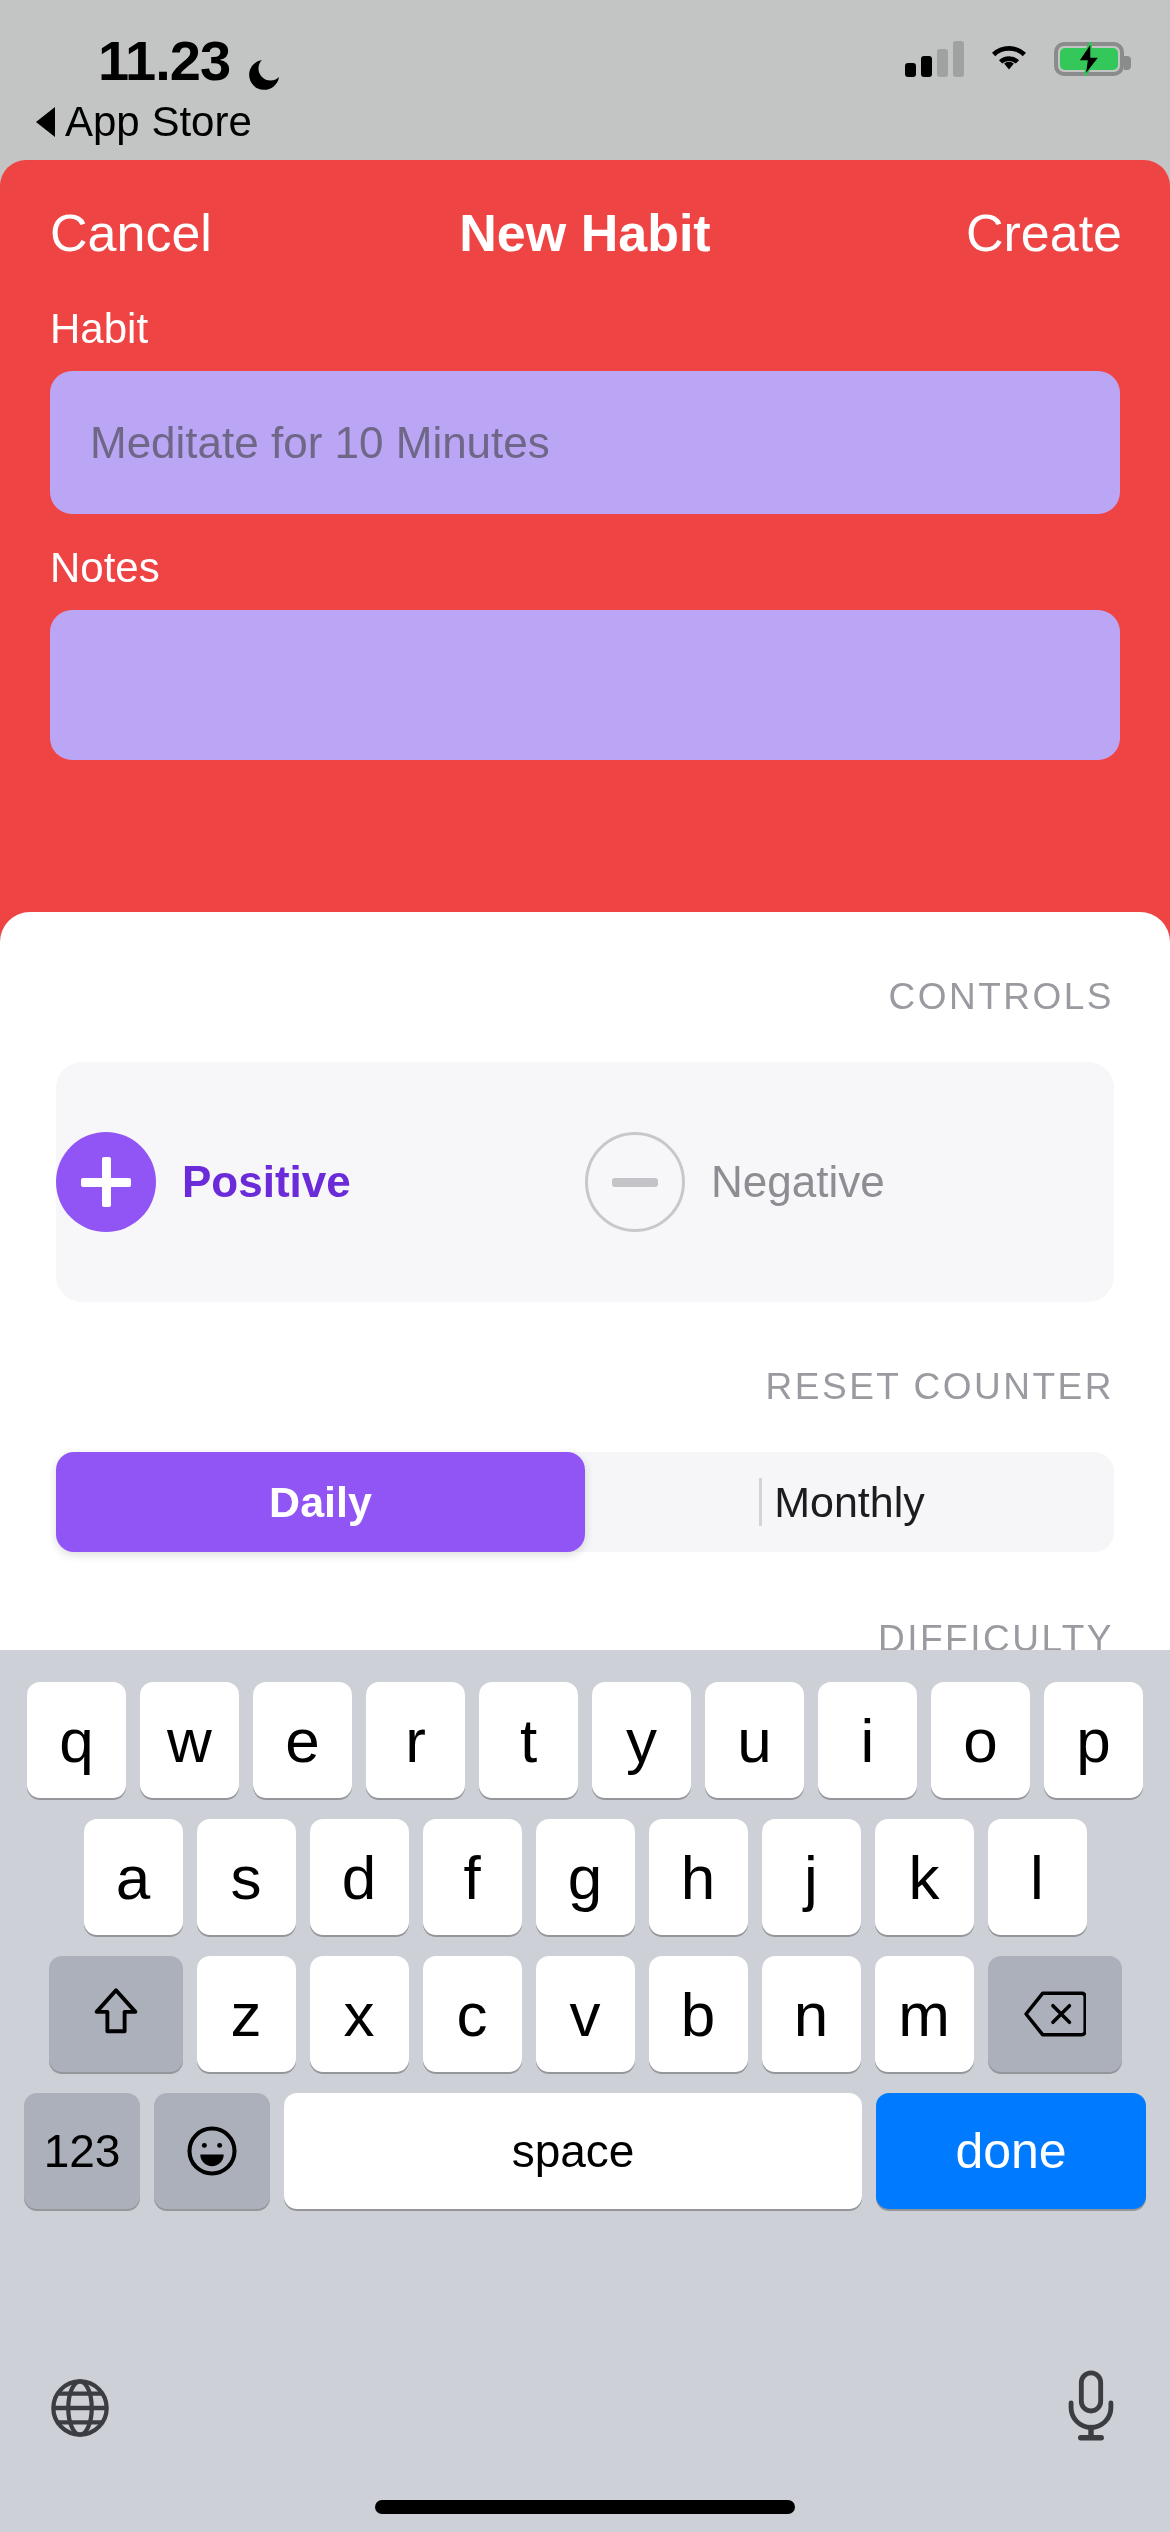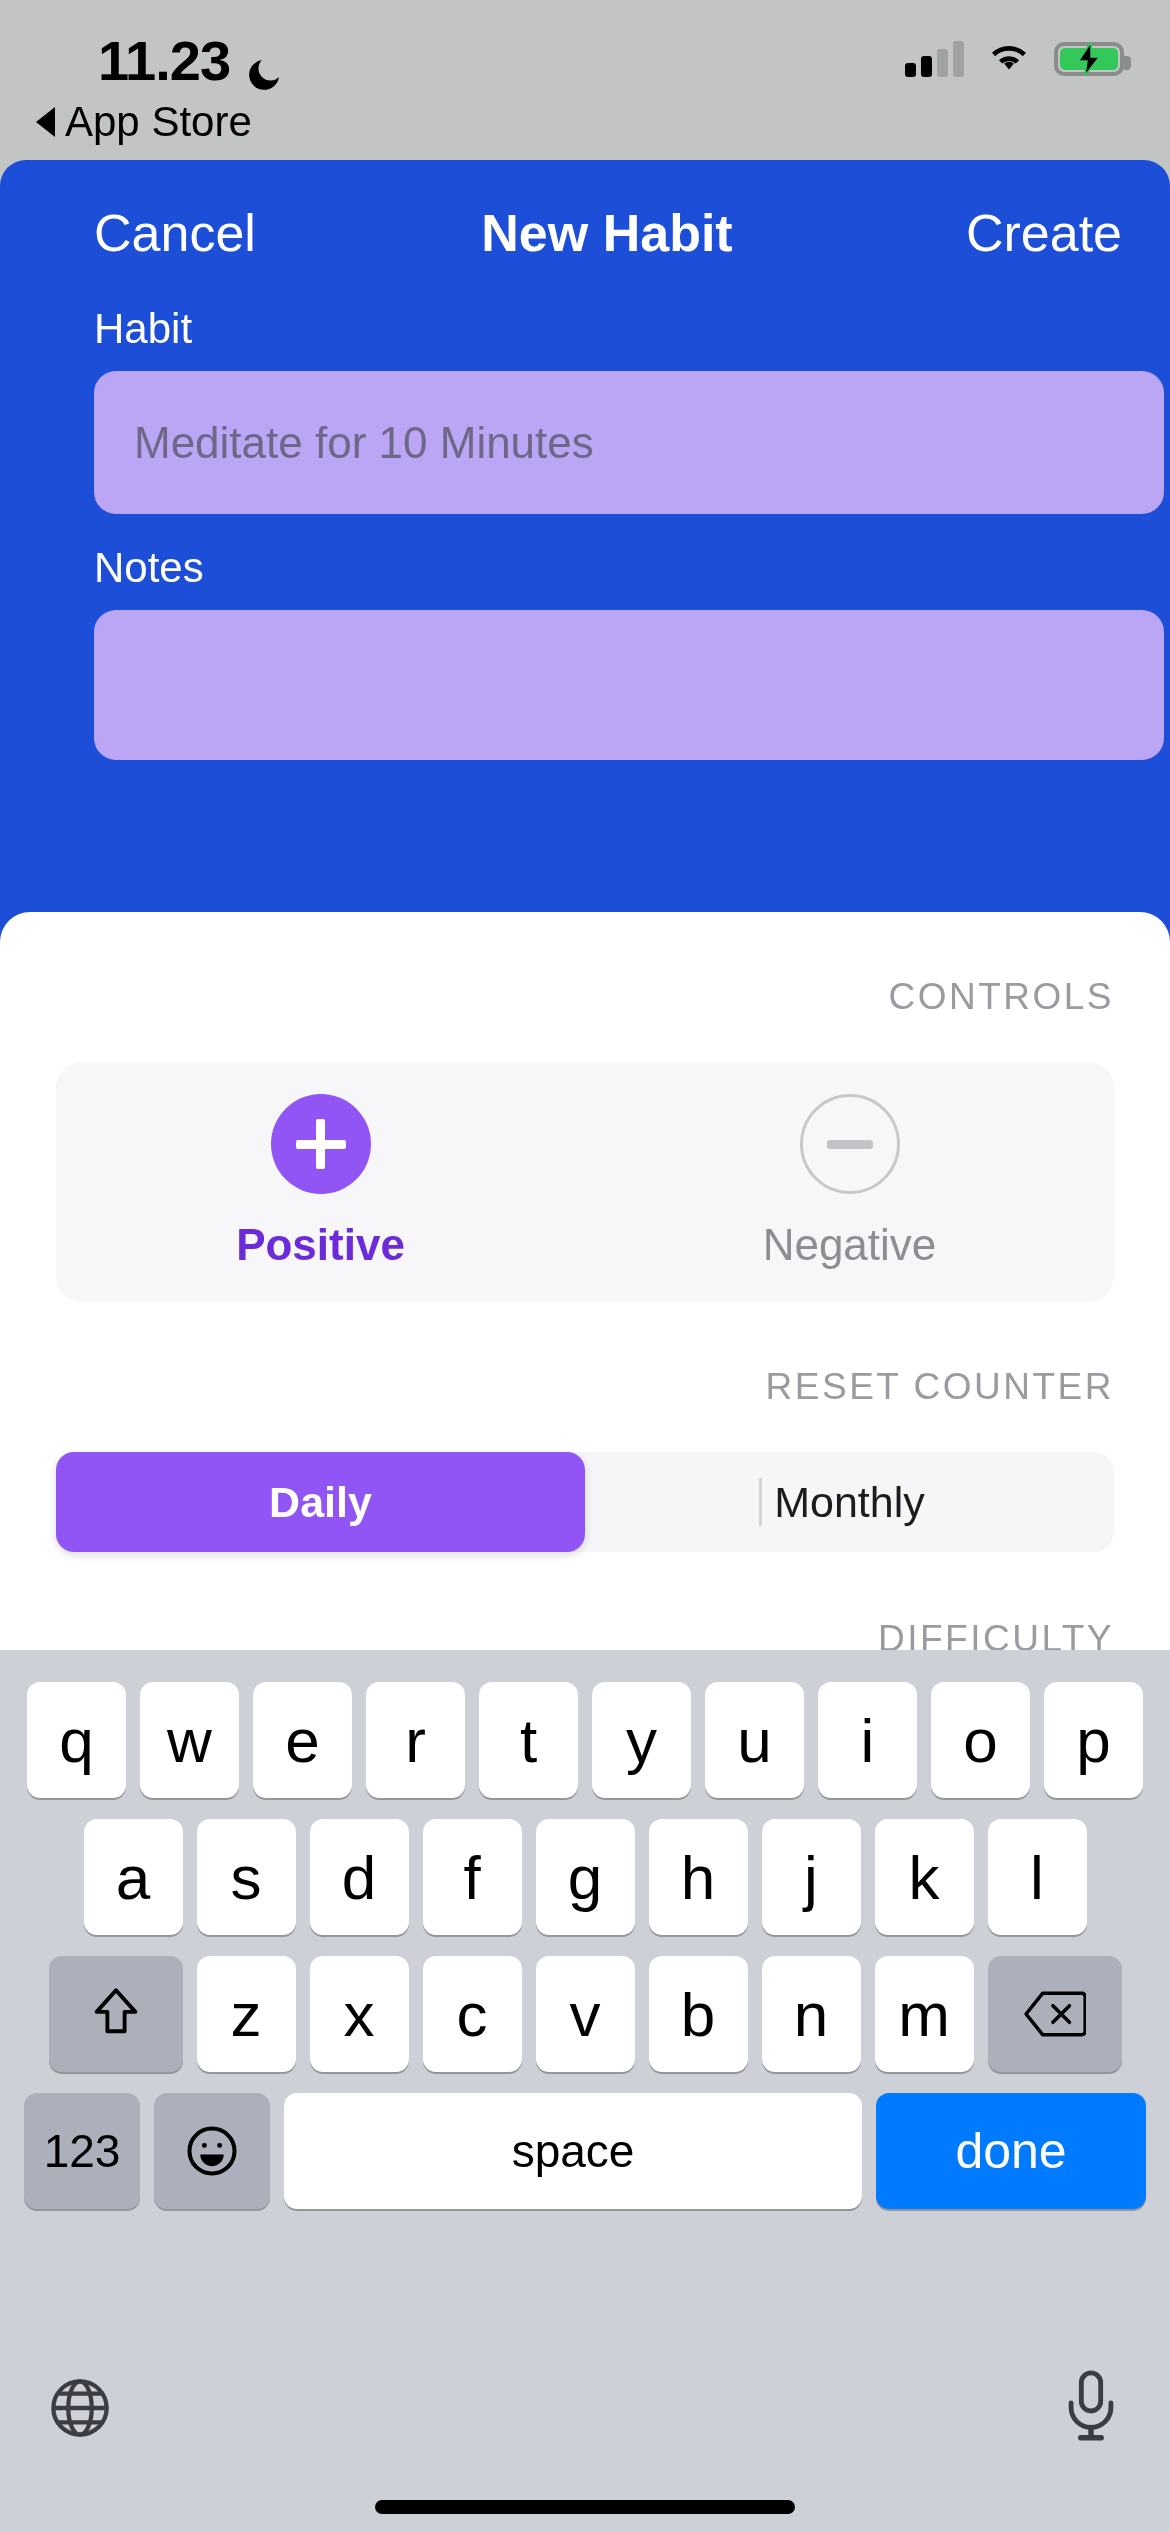--- a/index.html
+++ b/index.html
@@ -33,21 +33,21 @@
   .signal i.b1{height:14px;} .signal i.b2{height:21px;}
   .signal i.b3{height:28px;background:#A0A2A1;} .signal i.b4{height:36px;background:#A0A2A1;}
   .battery { position:relative; width:70px; height:34px; border:4px solid #8A8C8B; border-radius:10px; }
   .battery .fill { position:absolute; inset:2px; background:#34C759; border-radius:5px; }
   .battery .cap { position:absolute; right:-11px; top:10px; width:7px; height:14px; background:#8A8C8B; border-radius:0 4px 4px 0; }
   .bolt { position:absolute; left:50%; top:50%; transform:translate(-50%,-50%); z-index:2; }
 
   
   .sheet {
     position:absolute; top:160px; left:0; width:1170px; height:2372px;
-    background:#1d4ed8; border-radius:26px 26px 0 0; overflow:hidden;padding-left:44px;
+    background:#ef4444; border-radius:26px 26px 0 0; overflow:hidden;
   }
   .navbar { position:relative; height:145px; }
   .nav-cancel { position:absolute; left:50px; top:50%; transform:translateY(-50%); font-size:52px; color:#fff; }
   .nav-title  { position:absolute; left:50%; top:50%; transform:translate(-50%,-50%); font-size:52px; font-weight:700; color:#fff; white-space:nowrap; }
   .nav-create { position:absolute; right:48px; top:50%; transform:translateY(-50%); font-size:52px; color:#fff; }
 
   .form-area { padding:0 50px; }
   .field-label { font-size:42px; color:#fff; margin-bottom:18px; }
   .field-label.notes { margin-top:30px; }
   .text-input {
@@ -69,21 +69,21 @@
   }
   .section-label {
     font-size:37px; font-weight:500; color:#9B9AA0;
     letter-spacing:2.5px; margin-top:64px;text-align:right;
   }
 
   .controls-box {
     margin-top:44px; height:240px; background:#F7F7F9; border-radius:26px;
     display:flex; align-items:center;
   }
-  .control-opt { flex:1; display:flex; flex-direction:column; align-items:center; gap:26px; }
+  .control-opt { flex:1; display:flex; align-items:center; gap:26px; }
   .circ { width:100px; height:100px; border-radius:50%; display:flex; align-items:center; justify-content:center; }
   .circ.pos { background:#9155F5; }
   .circ.neg { border:3px solid #C8C7CC; }
   .plus-h { position:absolute; width:50px; height:9px; background:#fff; border-radius:2px; }
   .plus-v { position:absolute; width:9px; height:50px; background:#fff; border-radius:2px; }
   .minus-bar { width:46px; height:9px; background:#C4C3C8; border-radius:3px; }
   .circ-wrap { position:relative; width:100px; height:100px; display:flex; align-items:center; justify-content:center; }
   .ctl-label { font-size:44px; }
   .ctl-label.sel { color:#6C2BD9; font-weight:600; }
   .ctl-label.unsel { color:#8E8D93; }

